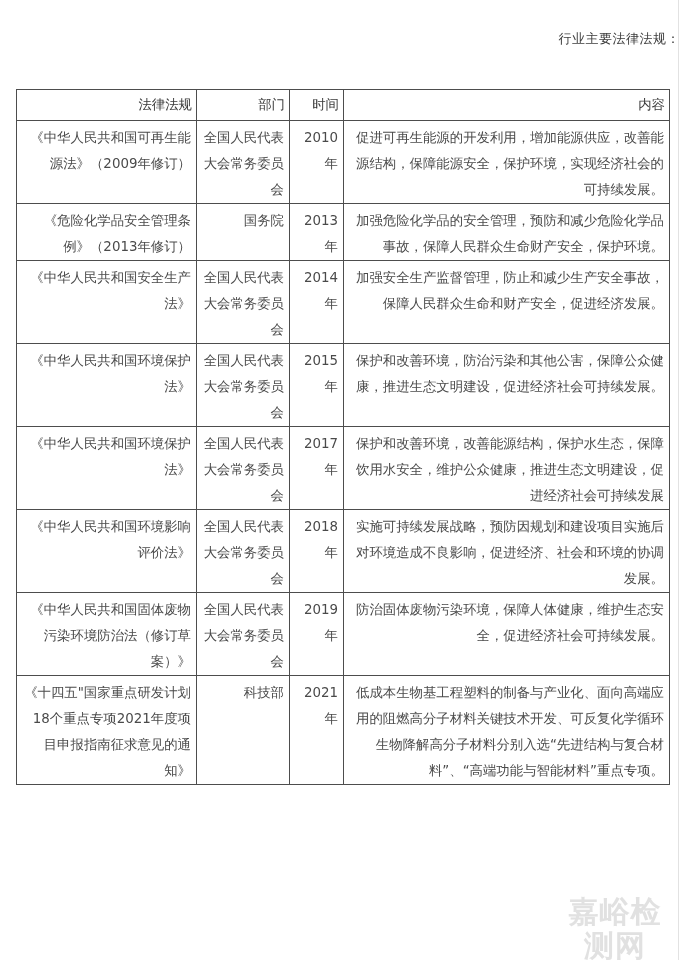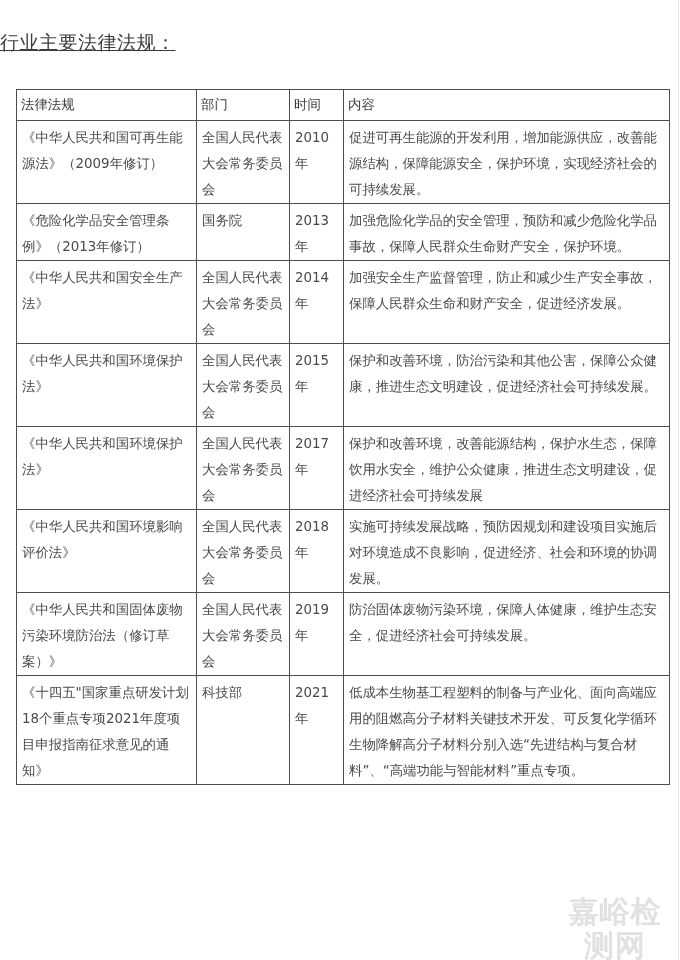--- a/index.html
+++ b/index.html
@@ -13,25 +13,24 @@
       position: relative;
       overflow: hidden;
       font-family: "DejaVu Sans", "Liberation Sans", sans-serif;
       color: #4a4a4a;
     }
     .page-title {
       position: absolute;
       top: 30px;
       left: 0;
       width: 680px;
-      text-align: left;
-      font-size: 19px;
+      text-align: right;
+      font-size: 13px;
       color: #3c3c3c;
       letter-spacing: 0.5px;
-      text-decoration: underline;
     }
     .right-edge {
       position: absolute;
       top: 0;
       right: 1px;
       width: 1px;
       height: 960px;
       background: #e2e2e2;
     }
     table.laws {
@@ -39,21 +38,21 @@
       top: 89px;
       left: 16px;
       width: 653px;
       border-collapse: collapse;
       table-layout: fixed;
       font-size: 13.4px;
       line-height: 26px;
     }
     table.laws th, table.laws td {
       border: 1.5px solid #4d4d4d;
-      text-align: left;
+      text-align: right;
       vertical-align: top;
       padding: 4px 5px 0 5px;
       color: #4a4a4a;
       font-weight: normal;
       word-break: break-all;
     }
     table.laws th {
       height: 24px;
       vertical-align: middle;
       padding: 2px 4px;

